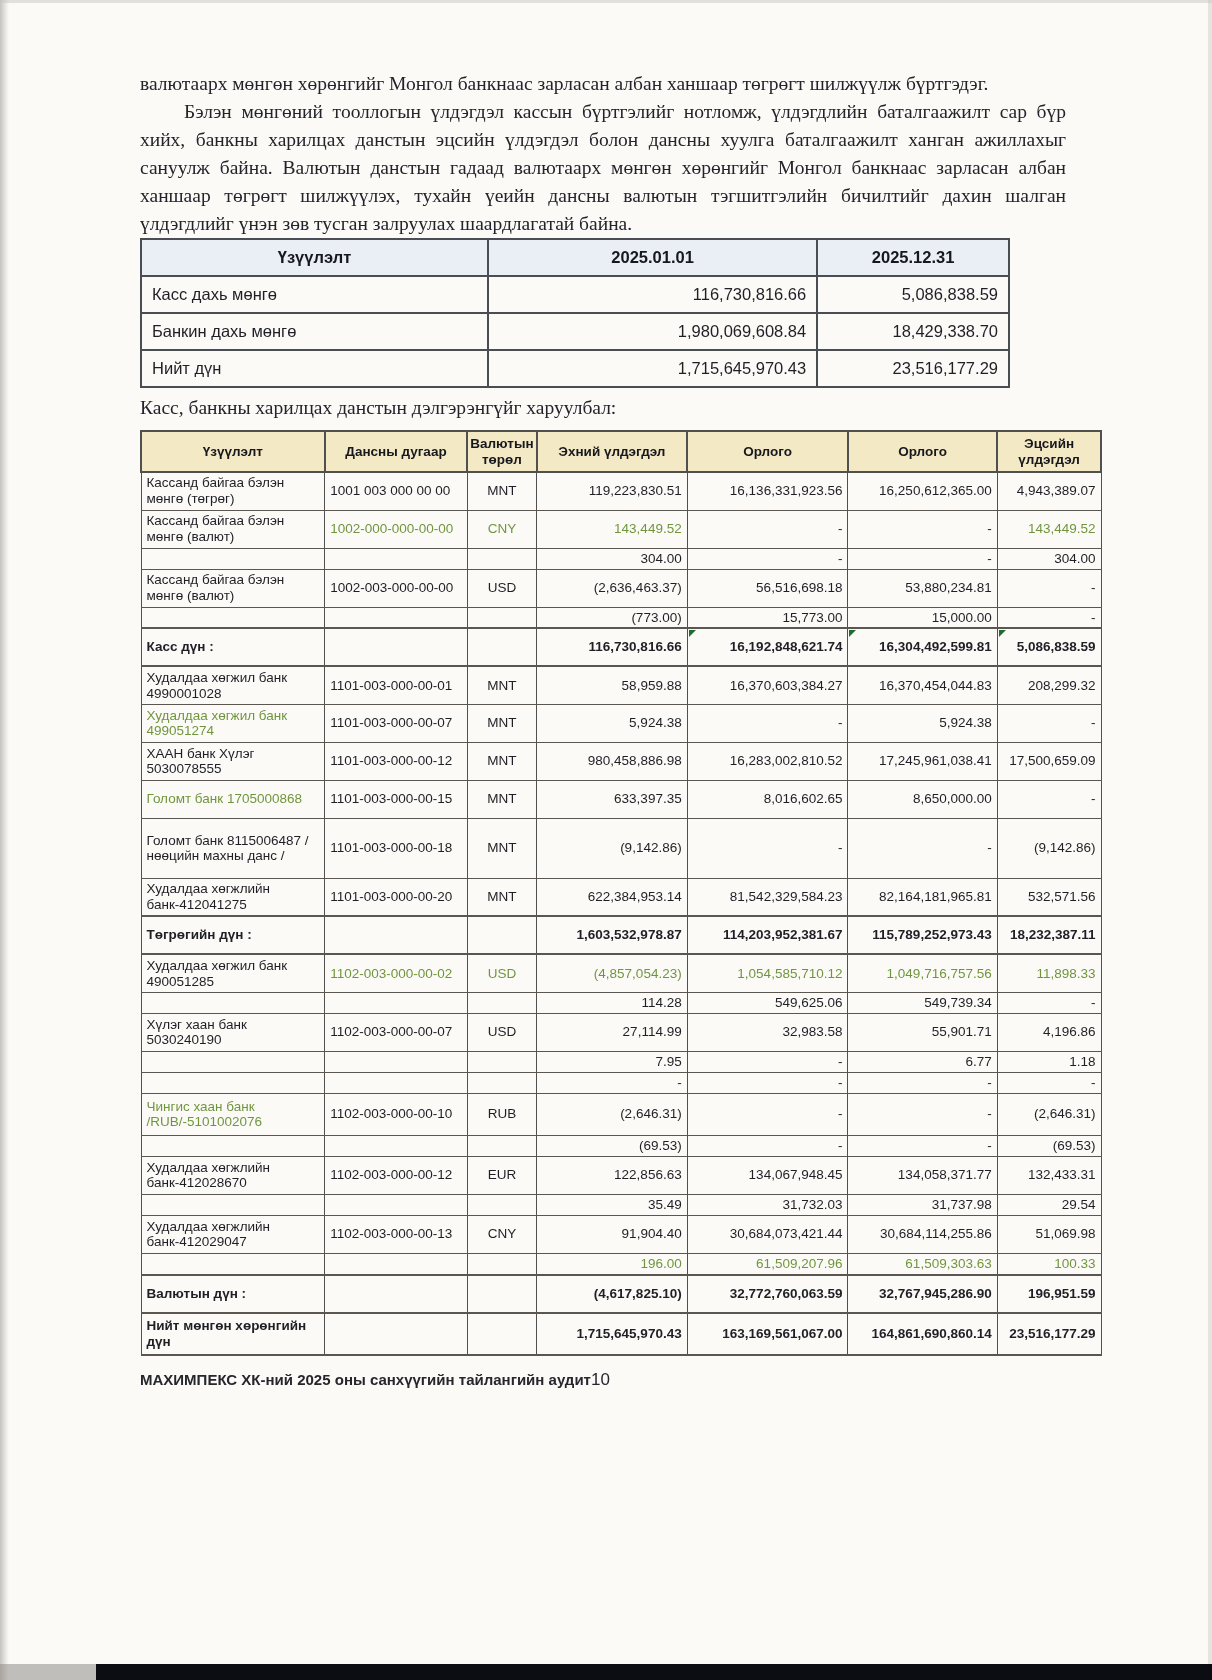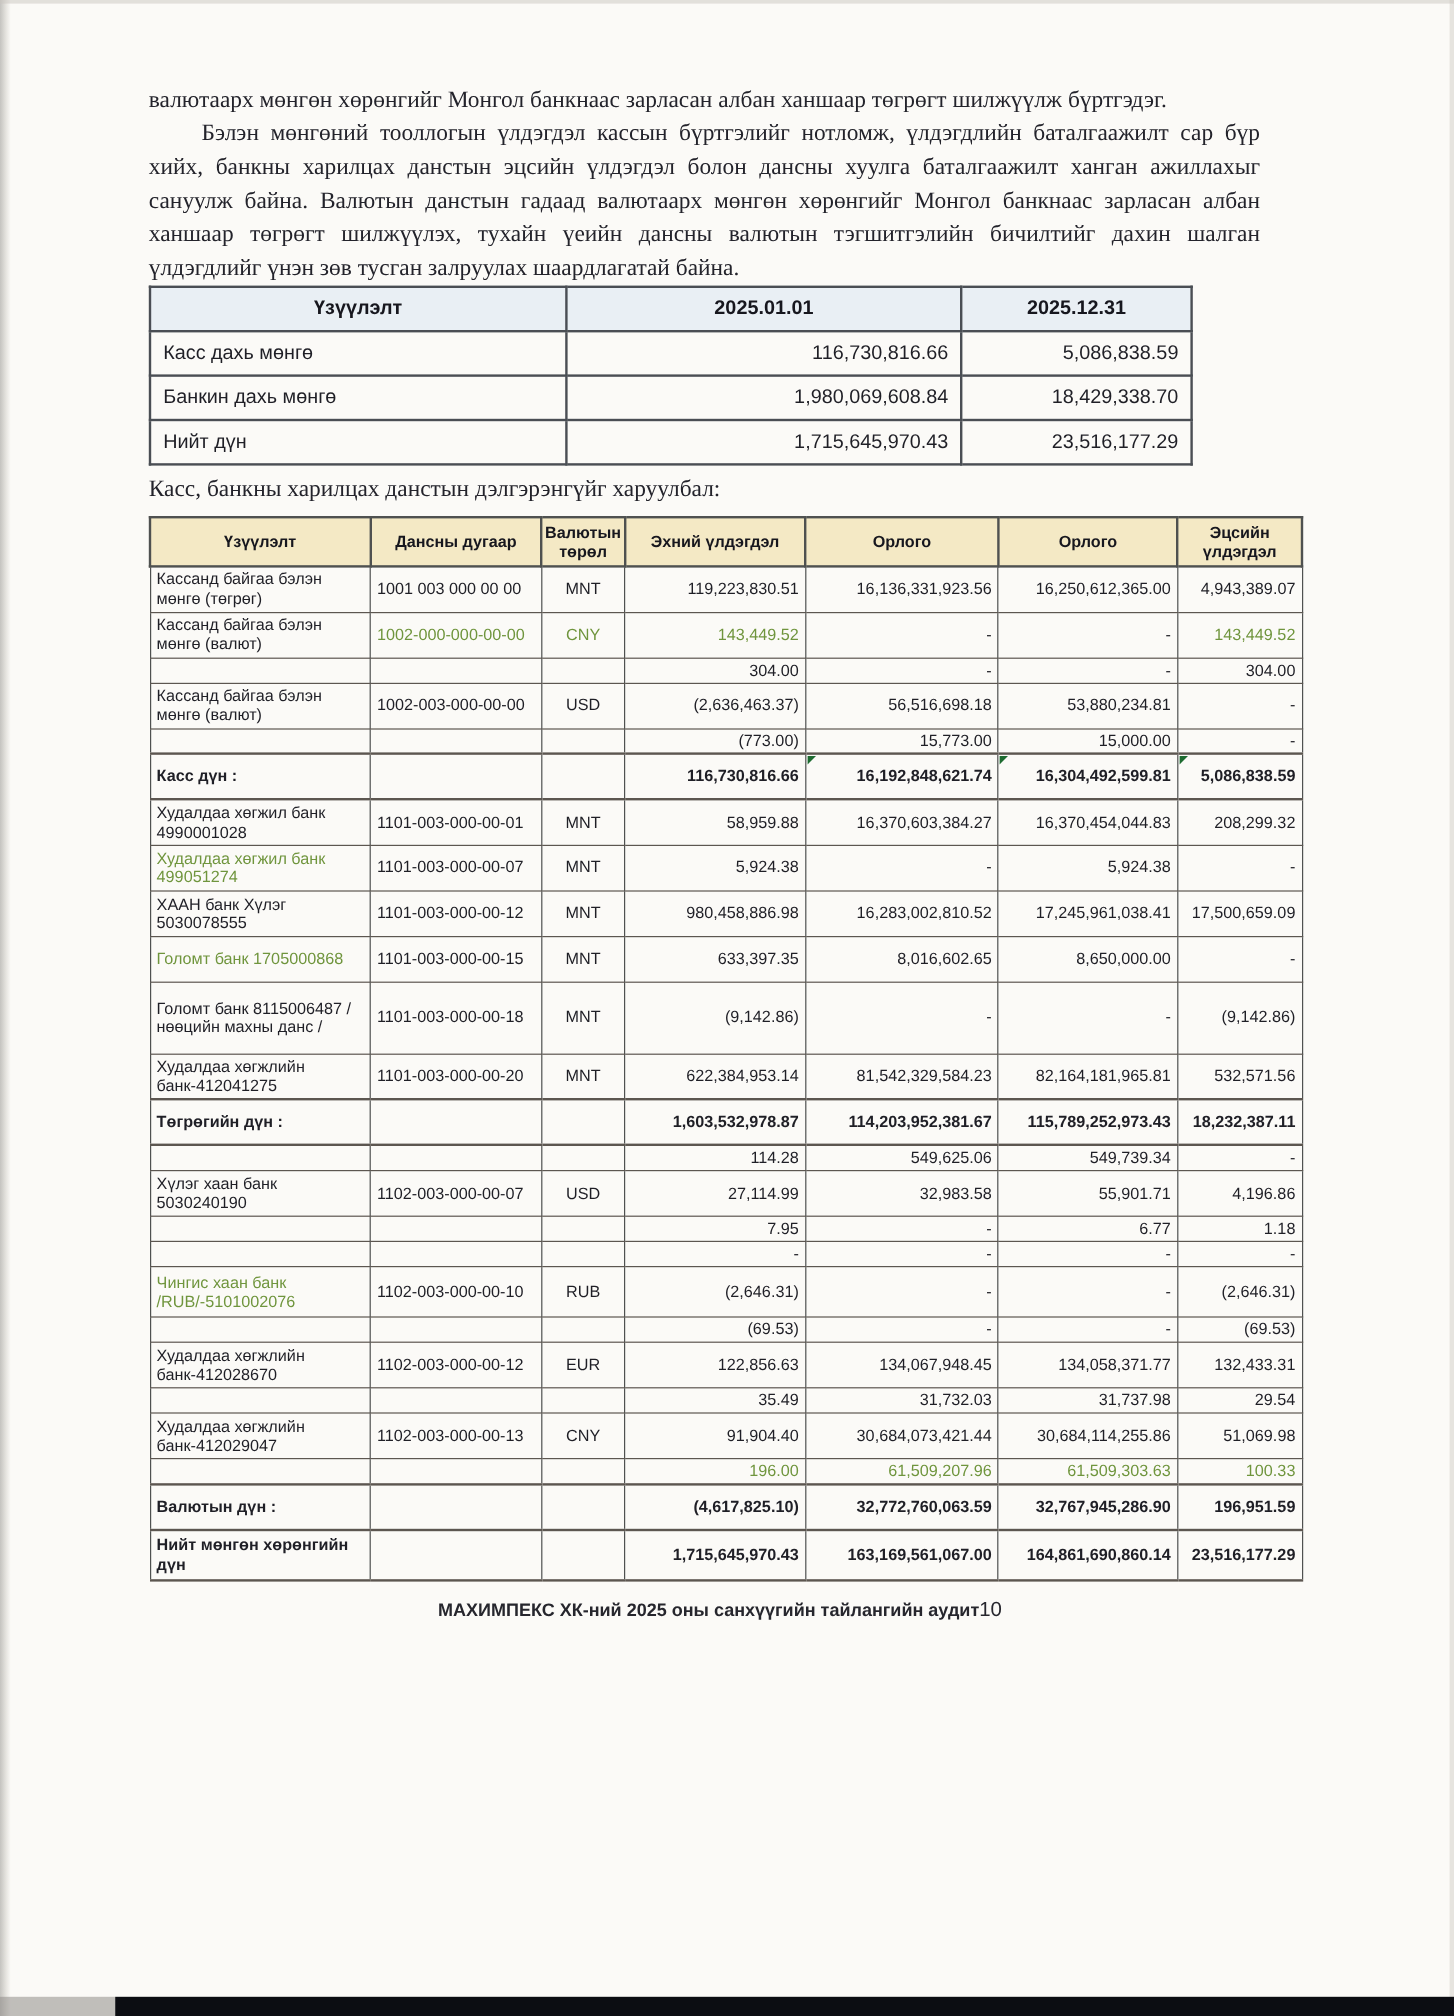--- a/index.html
+++ b/index.html
@@ -9,21 +9,21 @@
     font-family:"Liberation Sans",sans-serif;color:#1f1f26;
   }
   
   .edge-left{position:absolute;left:0;top:0;width:9px;height:100%;
     background:linear-gradient(to right,#8d8c87,#cfcdc6 55%,rgba(255,255,255,0));opacity:.5;}
   .edge-right{position:absolute;right:0;top:0;width:4px;height:100%;background:#d8d5ce;opacity:.6;}
   .edge-top{position:absolute;left:0;top:0;width:100%;height:3px;background:#c9c6bf;opacity:.5;}
   .bottom-bar{position:absolute;left:96px;right:0;bottom:0;height:16px;background:#0c0d12;}
   .bottom-bar-left{position:absolute;left:0;bottom:0;width:96px;height:16px;background:#8f8d88;opacity:.55;}
 
-  .content{position:absolute;left:124px;top:70px;width:926px;}
+  .content{position:absolute;left:140px;top:70px;width:926px;}
 
   .para{
     font-family:"Liberation Serif",serif;font-size:19.5px;line-height:28px;
     text-align:justify;color:#23232b;margin:0;
   }
   .para.indent{text-indent:44px;}
 
   .tugrug-note{
     font-family:"Liberation Serif",serif;font-size:19px;color:#23232b;
     text-align:right;margin:6px 36px 3px 0;
@@ -63,21 +63,21 @@
   .t2 td.ctr{text-align:center;}
   .t2 tr.bold td{font-weight:bold;border-top-width:2.4px;border-bottom-width:2.4px;}
   .t2 td.fade{color:#4d7c0f;opacity:.8;filter:blur(.3px);}
   .t2 td.mark{position:relative;}
   .t2 td.mark::before{
     content:"";position:absolute;left:1px;top:1px;width:0;height:0;
     border-top:7px solid #1d6b30;border-right:7px solid transparent;
   }
 
   .footer{
-    display:flex;justify-content:center;align-items:baseline;
+    display:flex;justify-content:flex-start;align-items:baseline;
     margin-top:14px;width:952px;
   }
   .footer-left{font-size:15px;font-weight:bold;color:#26262d;}
   .footer-page{font-size:17px;color:#26262d;margin-right:0px;}
 </style>
 </head>
 <body>
 
 <div class="edge-left"></div>
 <div class="edge-right"></div>
@@ -255,20 +255,29 @@
         </tr>
         <tr class="named bold">
           <td>Төгрөгийн дүн :</td>
           <td></td>
           <td class="ctr"></td>
           <td class="num">1,603,532,978.87</td>
           <td class="num">114,203,952,381.67</td>
           <td class="num">115,789,252,973.43</td>
           <td class="num">18,232,387.11</td>
         </tr>
+        <tr class="named">
+          <td>Худалдаа хөгжил банк 490051285</td>
+          <td class="fade">1102-003-000-00-02</td>
+          <td class="ctr fade">USD</td>
+          <td class="num fade">(4,857,054.23)</td>
+          <td class="num fade">1,054,585,710.12</td>
+          <td class="num fade">1,049,716,757.56</td>
+          <td class="num fade">11,898.33</td>
+        </tr>
         <tr class="plain">
           <td></td>
           <td></td>
           <td class="ctr"></td>
           <td class="num">114.28</td>
           <td class="num">549,625.06</td>
           <td class="num">549,739.34</td>
           <td class="num">-</td>
         </tr>
         <tr class="named">

